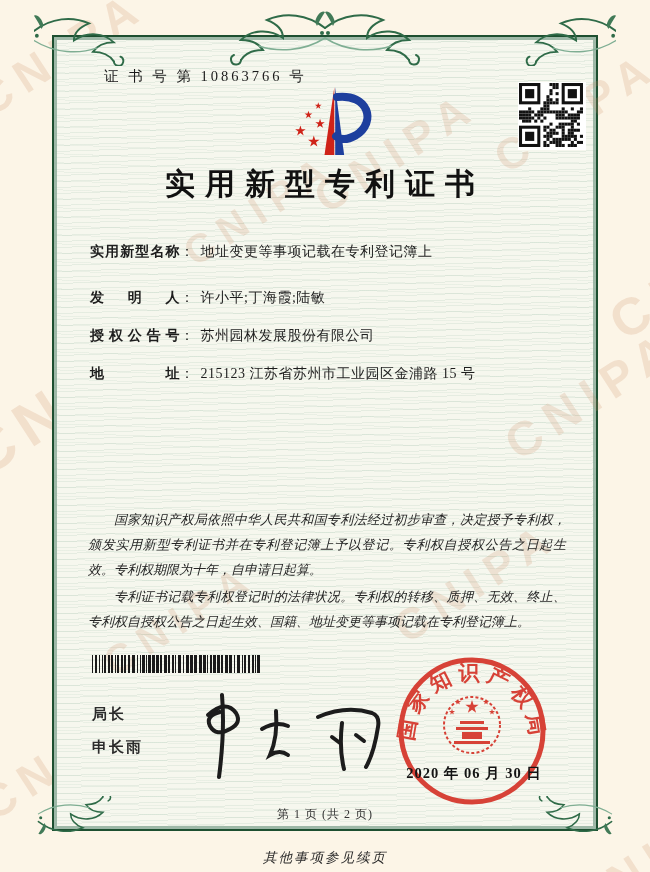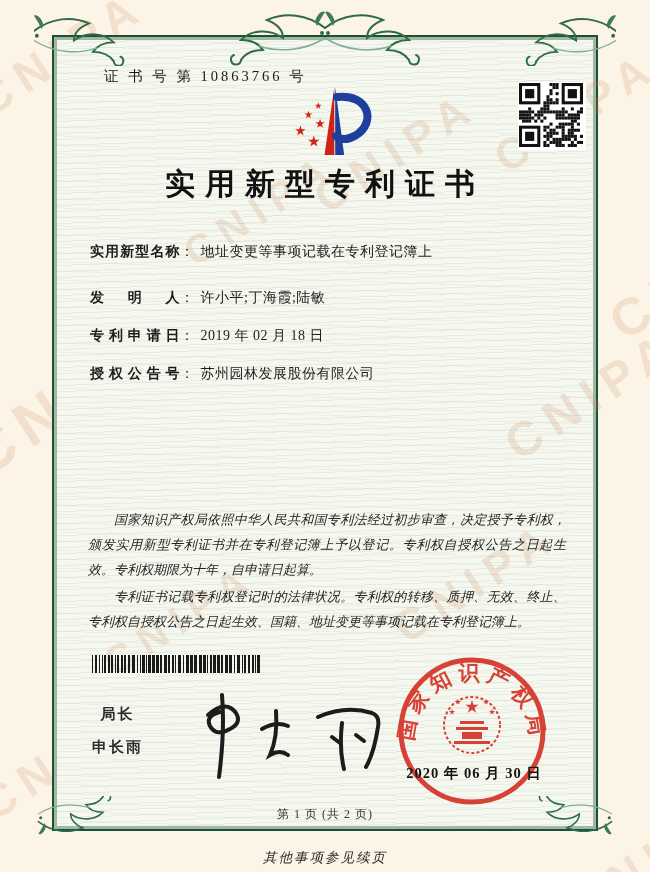--- a/index.html
+++ b/index.html
@@ -61,21 +61,21 @@
   }
   .paras p{margin:0 0 2px 0; text-indent:2em;}
   
   .barcode{position:absolute; left:38px; top:618px; width:174px; height:18px;}
   
   .director{
     position:absolute; left:38px; top:668px;
     font-family:"Liberation Sans", sans-serif; font-weight:bold;
     font-size:15px; color:#2c2c2c; letter-spacing:2px;
   }
-  .director div{margin-bottom:14px;text-align:center;}
+  .director div{margin-bottom:14px;}
   .signature{position:absolute; left:136px; top:652px; width:214px; height:100px;}
   .seal{position:absolute; left:338px; top:614px; width:160px; height:160px; opacity:0.93;}
   .seal-date{
     position:absolute; left:300px; top:727px; width:240px; text-align:center;
     font-size:14.5px; font-weight:bold; letter-spacing:1px; color:#141414; z-index:4;
   }
   .page-indicator{
     position:absolute; left:0; top:769px; width:100%; text-align:center;
     font-size:12px; letter-spacing:1px; color:#333;
   }
@@ -289,24 +289,24 @@
       <div class="title">实用新型专利证书</div>
 
       <div class="fields">
         <div class="frow first">
           <span class="flabel">实用新型名称</span><span class="fcolon">：</span><span class="fvalue">地址变更等事项记载在专利登记簿上</span>
         </div>
         <div class="frow">
           <span class="flabel">发明人</span><span class="fcolon">：</span><span class="fvalue">许小平;丁海霞;陆敏</span>
         </div>
         <div class="frow">
-          <span class="flabel">专利申请日</span><span class="fcolon">：</span><span class="fvalue">2019 年 02 月 18 日</span>
+          <span class="flabel">授权公告号</span><span class="fcolon">：</span><span class="fvalue">苏州园林发展股份有限公司</span>
         </div>
         <div class="frow">
-          <span class="flabel">授权公告号</span><span class="fcolon">：</span><span class="fvalue">苏州园林发展股份有限公司</span>
+          <span class="flabel">地址</span><span class="fcolon">：</span><span class="fvalue">215123 江苏省苏州市工业园区金浦路 15 号</span>
         </div>
       </div>
 
       <div class="paras">
         <p>国家知识产权局依照中华人民共和国专利法经过初步审查，决定授予专利权，颁发实用新型专利证书并在专利登记簿上予以登记。专利权自授权公告之日起生效。专利权期限为十年，自申请日起算。</p>
         <p>专利证书记载专利权登记时的法律状况。专利权的转移、质押、无效、终止、专利权自授权公告之日起生效、国籍、地址变更等事项记载在专利登记簿上。</p>
       </div>
 
       <svg id="barcode-svg" class="barcode" viewBox="0 0 174 18">
           <rect x="0" y="0" width="1" height="18" fill="#1a1a1a"></rect>

